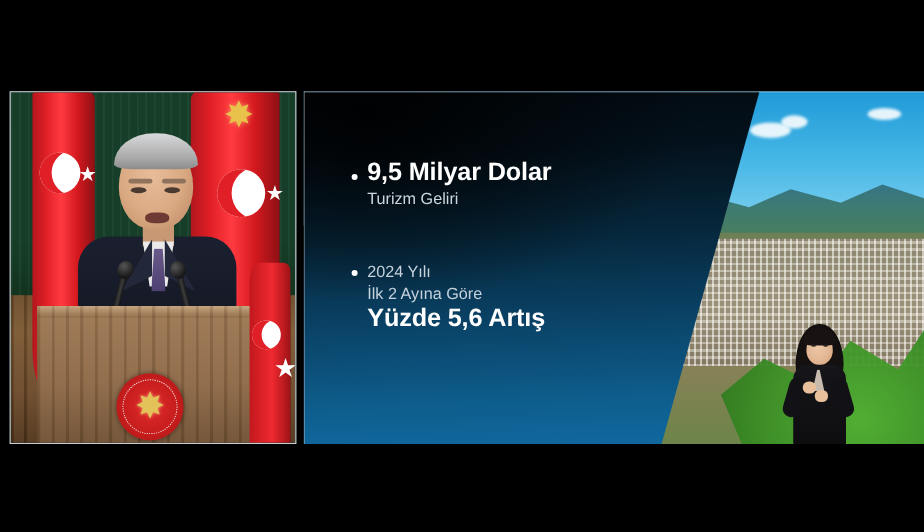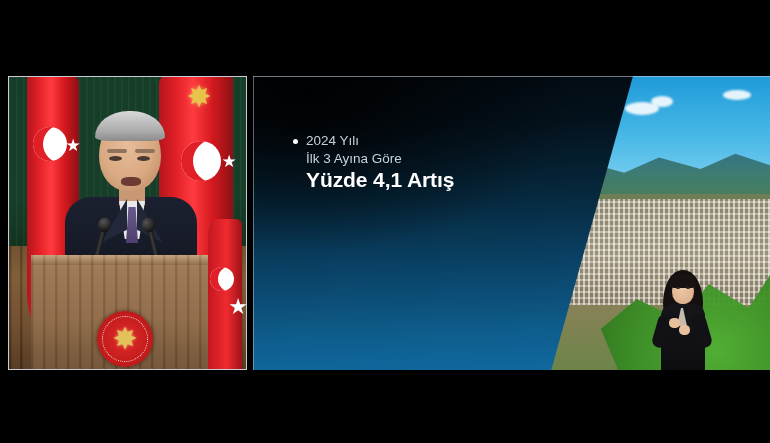--- a/index.html
+++ b/index.html
@@ -385,21 +385,21 @@
 
   
   .info-text {
     position:absolute;
     left: 40px;
     top: 56px;
     z-index: 7;
     width: 280px;
   }
   .stat-block { position: relative; }
-  .stat-block + .stat-block { margin-top: 65px; }
+  .stat-block + .stat-block { margin-top: 44px; }
   .bullet {
     position:absolute;
     left: 0;
     width: 5px; height: 5px;
     border-radius: 50%;
     background:#ffffff;
   }
   .stat-block.b1 .bullet { top: 13px; }
   .stat-block.b2 .bullet { top: 7px; }
   .line-big {
@@ -505,26 +505,31 @@
       <div class="pr-eye r"></div>
       <div class="pr-hand l"></div>
       <div class="pr-hand r"></div>
     </div>
 
     <div class="info-overlay"></div>
     <div class="overlay-rim"></div>
 
     <div class="info-text">
 
+      <div class="stat-block b1">
+        <span class="bullet"></span>
+        <div class="line-big">9,5 Milyar Dolar</div>
+        <div class="line-sub">Turizm Geliri</div>
+      </div>
 
       <div class="stat-block b2">
         <span class="bullet"></span>
         <div class="line-sub">2024 Yılı</div>
-        <div class="line-sub">İlk 3 Ayına Göre</div>
-        <div class="line-big">Yüzde 4,1 Artış</div>
+        <div class="line-sub">İlk 2 Ayına Göre</div>
+        <div class="line-big">Yüzde 5,6 Artış</div>
       </div>
 
     </div>
 
     <div class="top-rule"></div>
     <div class="left-rule"></div>
   </div>
 
 </div>
 

